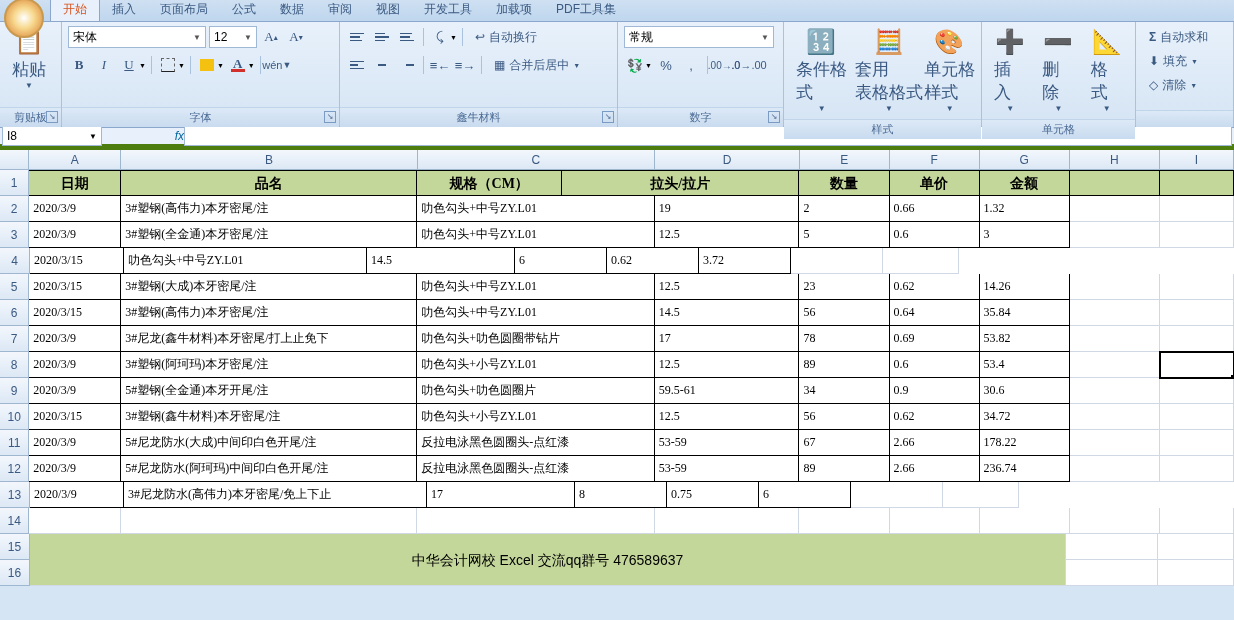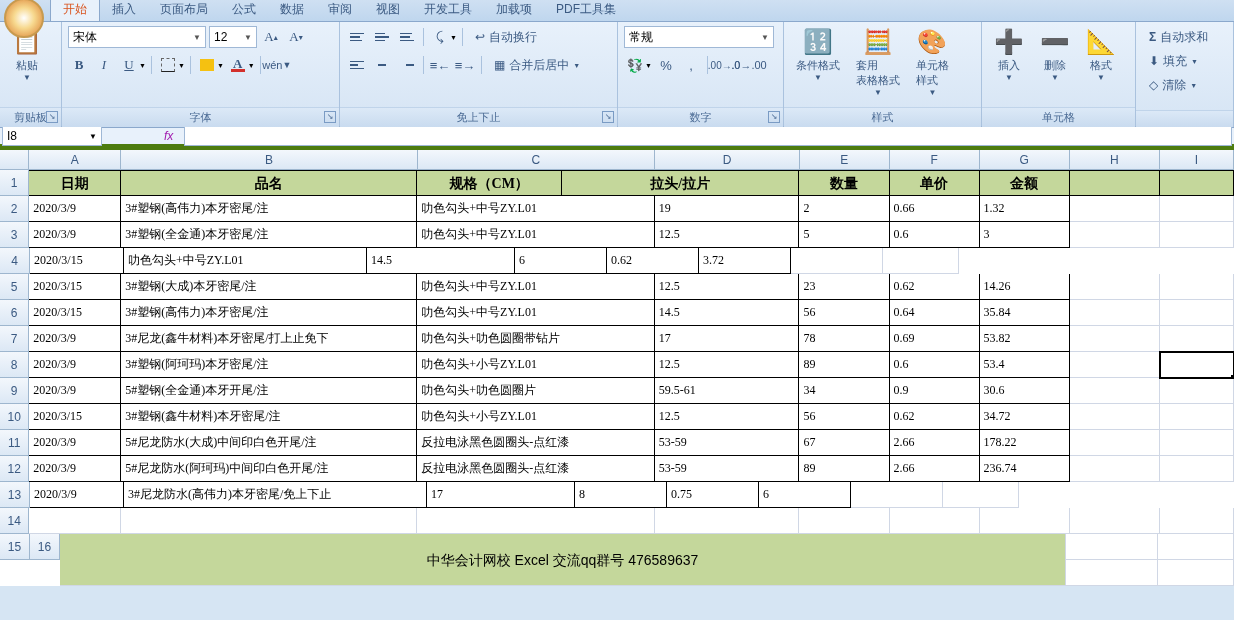--- a/index.html
+++ b/index.html
@@ -13,21 +13,21 @@
 
 
 .ribbon { display: flex; height: 106px; background: linear-gradient(#e8f1fb,#d5e4f4); border-bottom: 1px solid #8ba8cc; }
 .group { border-right: 1px solid #aac2de; display: flex; flex-direction: column; }
 .group-body { flex: 1; display: flex; align-items: flex-start; padding: 4px 6px; gap: 4px; }
 .group-label { text-align: center; color: #4a6a94; font-size: 11px; padding: 2px 0; background: linear-gradient(#dce9f7,#c9dbef); border-top: 1px solid #c0d4ea; position: relative; }
 .group-label .launcher { position: absolute; right: 3px; top: 3px; width: 12px; height: 12px; border: 1px solid #7a9bc4; font-size: 8px; line-height: 10px; text-align: center; color: #4a6a94; }
 
 .big-btn { display: flex; flex-direction: column; align-items: center; justify-content: center; padding: 2px 6px; color: #3b5a82; cursor: pointer; border-radius: 3px; min-width: 42px; }
 .big-btn .ic { font-size: 24px; line-height: 28px; }
-.big-btn .lbl { font-size: 11px; margin-top: 2px; }
+.big-btn .lbl { font-size: 17px; margin-top: 2px; }
 .big-btn .dd { font-size: 8px; color: #3b5a82; }
 
 .col { display: flex; flex-direction: column; gap: 2px; }
 .row { display: flex; align-items: center; gap: 3px; }
 .combo { height: 22px; border: 1px solid #9fb8d6; background: #fff; padding: 0 4px; display: flex; align-items: center; justify-content: space-between; }
 .combo .dd { font-size: 8px; color: #555; margin-left: 6px; }
 .sm-btn { width: 22px; height: 22px; border: 1px solid transparent; display: inline-flex; align-items: center; justify-content: center; font-size: 13px; color: #3b5a82; cursor: pointer; }
 .sm-btn.bold { font-weight: bold; font-family: "Times New Roman"; }
 .sm-btn.italic { font-style: italic; font-family: "Times New Roman"; }
 .sm-btn.uline { text-decoration: underline; font-family: "Times New Roman"; }
@@ -40,21 +40,21 @@
 .font-color-ic .A { font-weight:bold; font-family:"Times New Roman"; line-height:10px; font-size:13px; }
 .font-color-ic .bar { width:14px; height:3px; background:#d3302c; }
 
 .align-ic { display:inline-flex; flex-direction:column; gap:2px; width:14px; }
 .align-ic span { height:1.5px; background:#3b5a82; display:block; }
 
 
 .fxbar { display:flex; height:22px; background:#e8f1fb; border-bottom:6px solid #4d7c0f; align-items:center; }
 .namebox { width:100px; height:20px; margin:1px 2px; background:#fff; border:1px solid #9fb8d6; display:flex; align-items:center; padding:0 4px; justify-content:space-between; }
 .namebox .dd { font-size:8px; }
-.fx-btn { width:20px; text-align:left; font-style:italic; color:#a21caf; }
+.fx-btn { width:20px; text-align:right; font-style:italic; color:#0369a1; }
 .fx-input { flex:1; height:20px; background:#fff; border:1px solid #9fb8d6; margin-right:2px; }
 
 
 .sheet-wrap { position:relative; background:#fff; }
 .colhead-row { display:flex; height:20px; }
 .corner { width:30px; background:linear-gradient(#f3f7fc,#dce8f5); border:1px solid #9eb6ce; border-left:none; border-top:none; }
 .colhead { background:linear-gradient(#f3f7fc,#dce8f5); border-right:1px solid #9eb6ce; border-bottom:1px solid #9eb6ce; text-align:center; line-height:20px; color:#3b5a82; font-size:12px; }
 .row-line { display:flex; height:26px; }
 .rowhead { width:30px; background:linear-gradient(#f3f7fc,#dce8f5); border-right:1px solid #9eb6ce; border-bottom:1px solid #9eb6ce; text-align:center; line-height:26px; color:#3b5a82; }
 .cell { border-right:1px solid #d0d7e5; border-bottom:1px solid #d0d7e5; padding:0 4px; line-height:25px; white-space:nowrap; overflow:hidden; font-family:SimSun,serif; color:#000; }
@@ -204,21 +204,21 @@
         <span class="sm-btn">≡→</span>
         <span class="split"></span>
         <span class="wide-btn">
               <span>▦</span>
               <span>合并后居中</span>
               <span style="font-size:7px">▼</span>
             </span>
       </div>
     </div>
       </div>
-    <div class="group-label"><span>免上下止</span><span class="launcher">↘</span></div>
+    <div class="group-label"><span>鑫牛材料</span><span class="launcher">↘</span></div>
   </div>
 
   <div class="group" style="width:166px">
     <div class="group-body">
         <div class="col" style="width:100%">
       <div class="row">
             <div class="combo" style="width:150px">
               <span>常规</span>
               <span class="dd">▼</span>
             </div>
@@ -487,21 +487,21 @@
       <div class="cell " style="width:303px"></div>
       <div class="cell " style="width:243px"></div>
       <div class="cell " style="width:148px"></div>
       <div class="cell " style="width:92px"></div>
       <div class="cell " style="width:92px"></div>
       <div class="cell " style="width:92px"></div>
       <div class="cell " style="width:92px"></div>
       <div class="cell " style="width:76px"></div>
     </div>
     <div style="display:flex">
-      <div style="display:flex;flex-direction:row">
+      <div style="display:flex;flex-direction:column">
         <div class="rowhead" style="height:26px">15</div>
         <div class="rowhead" style="height:26px">16</div>
       </div>
       <div class="footer-merged" style="width:1064px;height:52px">中华会计网校 Excel 交流qq群号  476589637</div>
       <div style="display:flex;flex-direction:column">
         <div style="display:flex;height:26px">
           <div class="cell " style="width:92px"></div>
           <div class="cell " style="width:76px"></div>
         </div>
         <div style="display:flex;height:26px">

